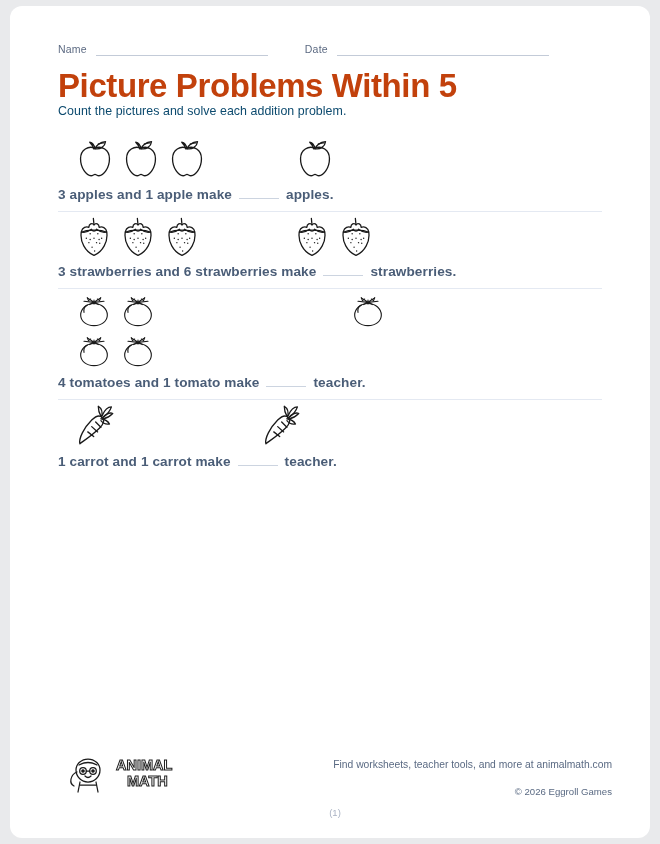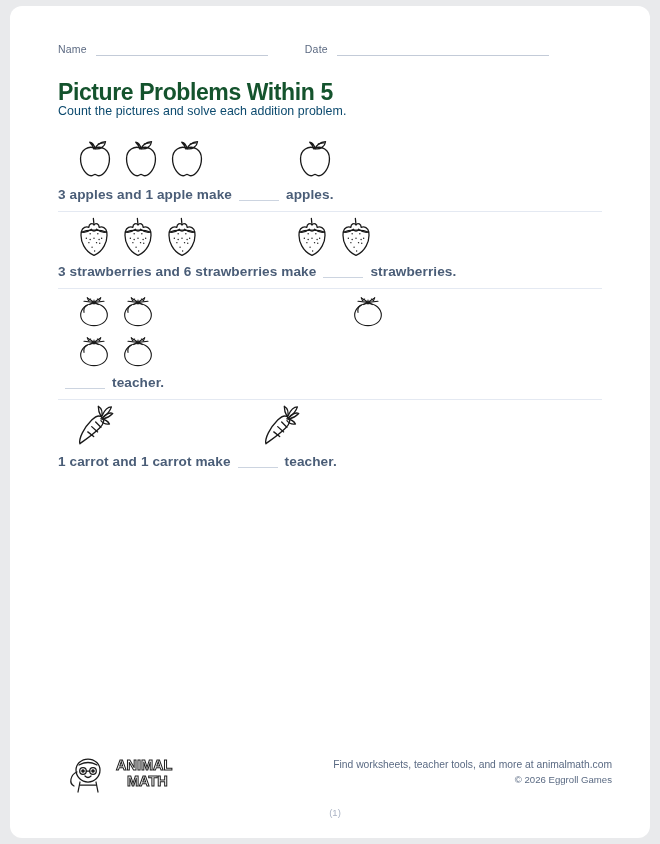--- a/index.html
+++ b/index.html
@@ -49,24 +49,24 @@
     border-bottom: 1.3px solid #c3cbd8;
     margin-left: 9px;
     height: 13px;
   }
   .name-line { width: 172px; }
   .date-line { width: 212px; }
   .date-group { margin-left: 37px; display: flex; align-items: flex-end; margin-top: 40px; }
 
   
   .title {
-    margin-top: 24px;
-    font-size: 23px;
+    margin-top: 13px;
+    font-size: 33px;
     font-weight: bold;
-    color: #14532d;
+    color: #c2410c;
     letter-spacing: -0.4px;
     line-height: 1.05;
   }
   .subtitle {
     font-size: 12.4px;
     color: #0c4a6e;
     letter-spacing: .05px;
   }
 
   
@@ -95,21 +95,21 @@
     display: flex;
     align-items: center;
     justify-content: center;
   }
   .sentence {
     margin-top: 6px;
     font-size: 13.6px;
     font-weight: bold;
     color: #4a5d77;
     display: flex;
-    align-items: center;
+    align-items: flex-start;
     flex-wrap: nowrap;
     letter-spacing: .1px;
   }
   .blank {
     display: inline-block;
     width: 40px;
     border-bottom: 1.3px solid #ccd4e0;
     margin: 0 7px;
     height: 11px;
   }
@@ -131,21 +131,21 @@
   }
   .footer-text {
     position: absolute;
     right: 0;
     top: 8px;
     text-align: right;
     font-size: 10.3px;
     color: #5a6a83;
     line-height: 1.45;
   }
-  .copyright { font-size: 9.6px; }
+  .copyright { font-size: 9.6px; margin-top: 12px; }
   .pagenum {
     position: absolute;
     left: 0; right: 0;
     bottom: -8px;
     text-align: center;
     font-size: 9.5px;
     color: #aab3c4;
   }
   svg { display: block; }
 </style>
@@ -397,20 +397,21 @@
                     <path d="M14 42 C13 36 16 31 20 29"></path>
                     <path d="M32 27 L32 20"></path>
                     <path d="M32 24 L20 16 M32 24 L24 28 M32 24 L44 16 M32 24 L40 28 M32 24 L14 22 M32 24 L50 22"></path>
                     <path d="M20 16 L22 21 L26 18 M44 16 L42 21 L38 18"></path>
                   </g>
                 </svg>
               </span>
             </div>
           </div>
           <div class="sentence">
+            <span>4 tomatoes and 1 tomato make</span>
             <span class="blank"></span>
             <span>teacher.</span>
           </div>
         </div>
         <div class="divider"></div>
         <div class="problem">
           <div class="pics">
             <div class="group group-a">
               <span class="icon-cell">
                 <svg width="46" height="48" viewBox="0 0 70 72">

